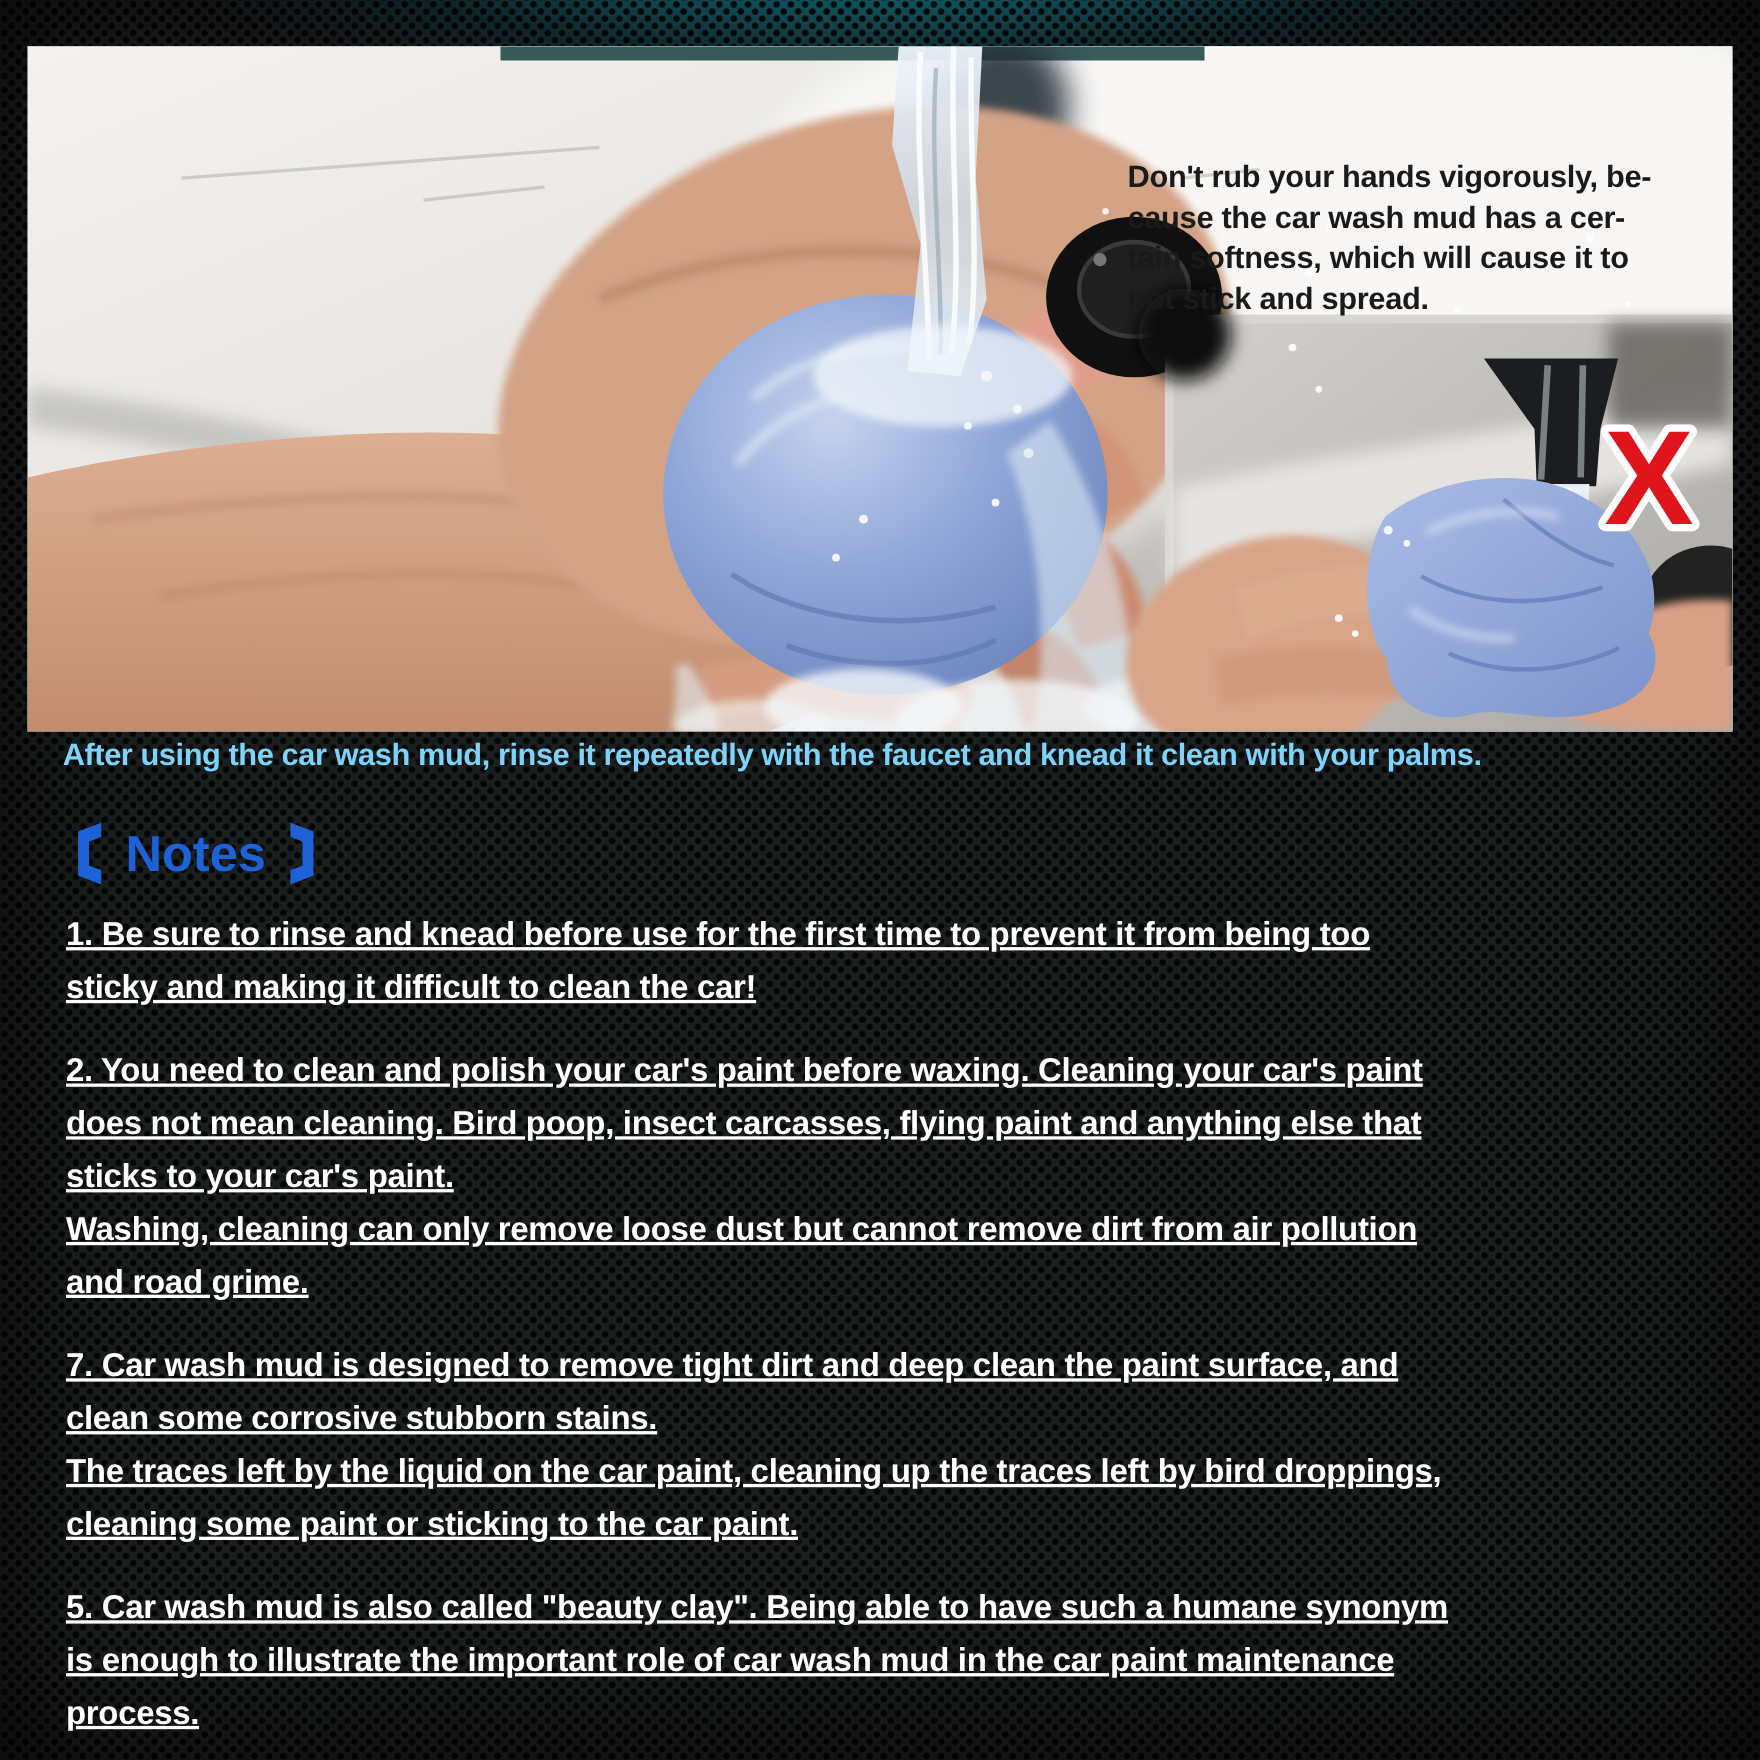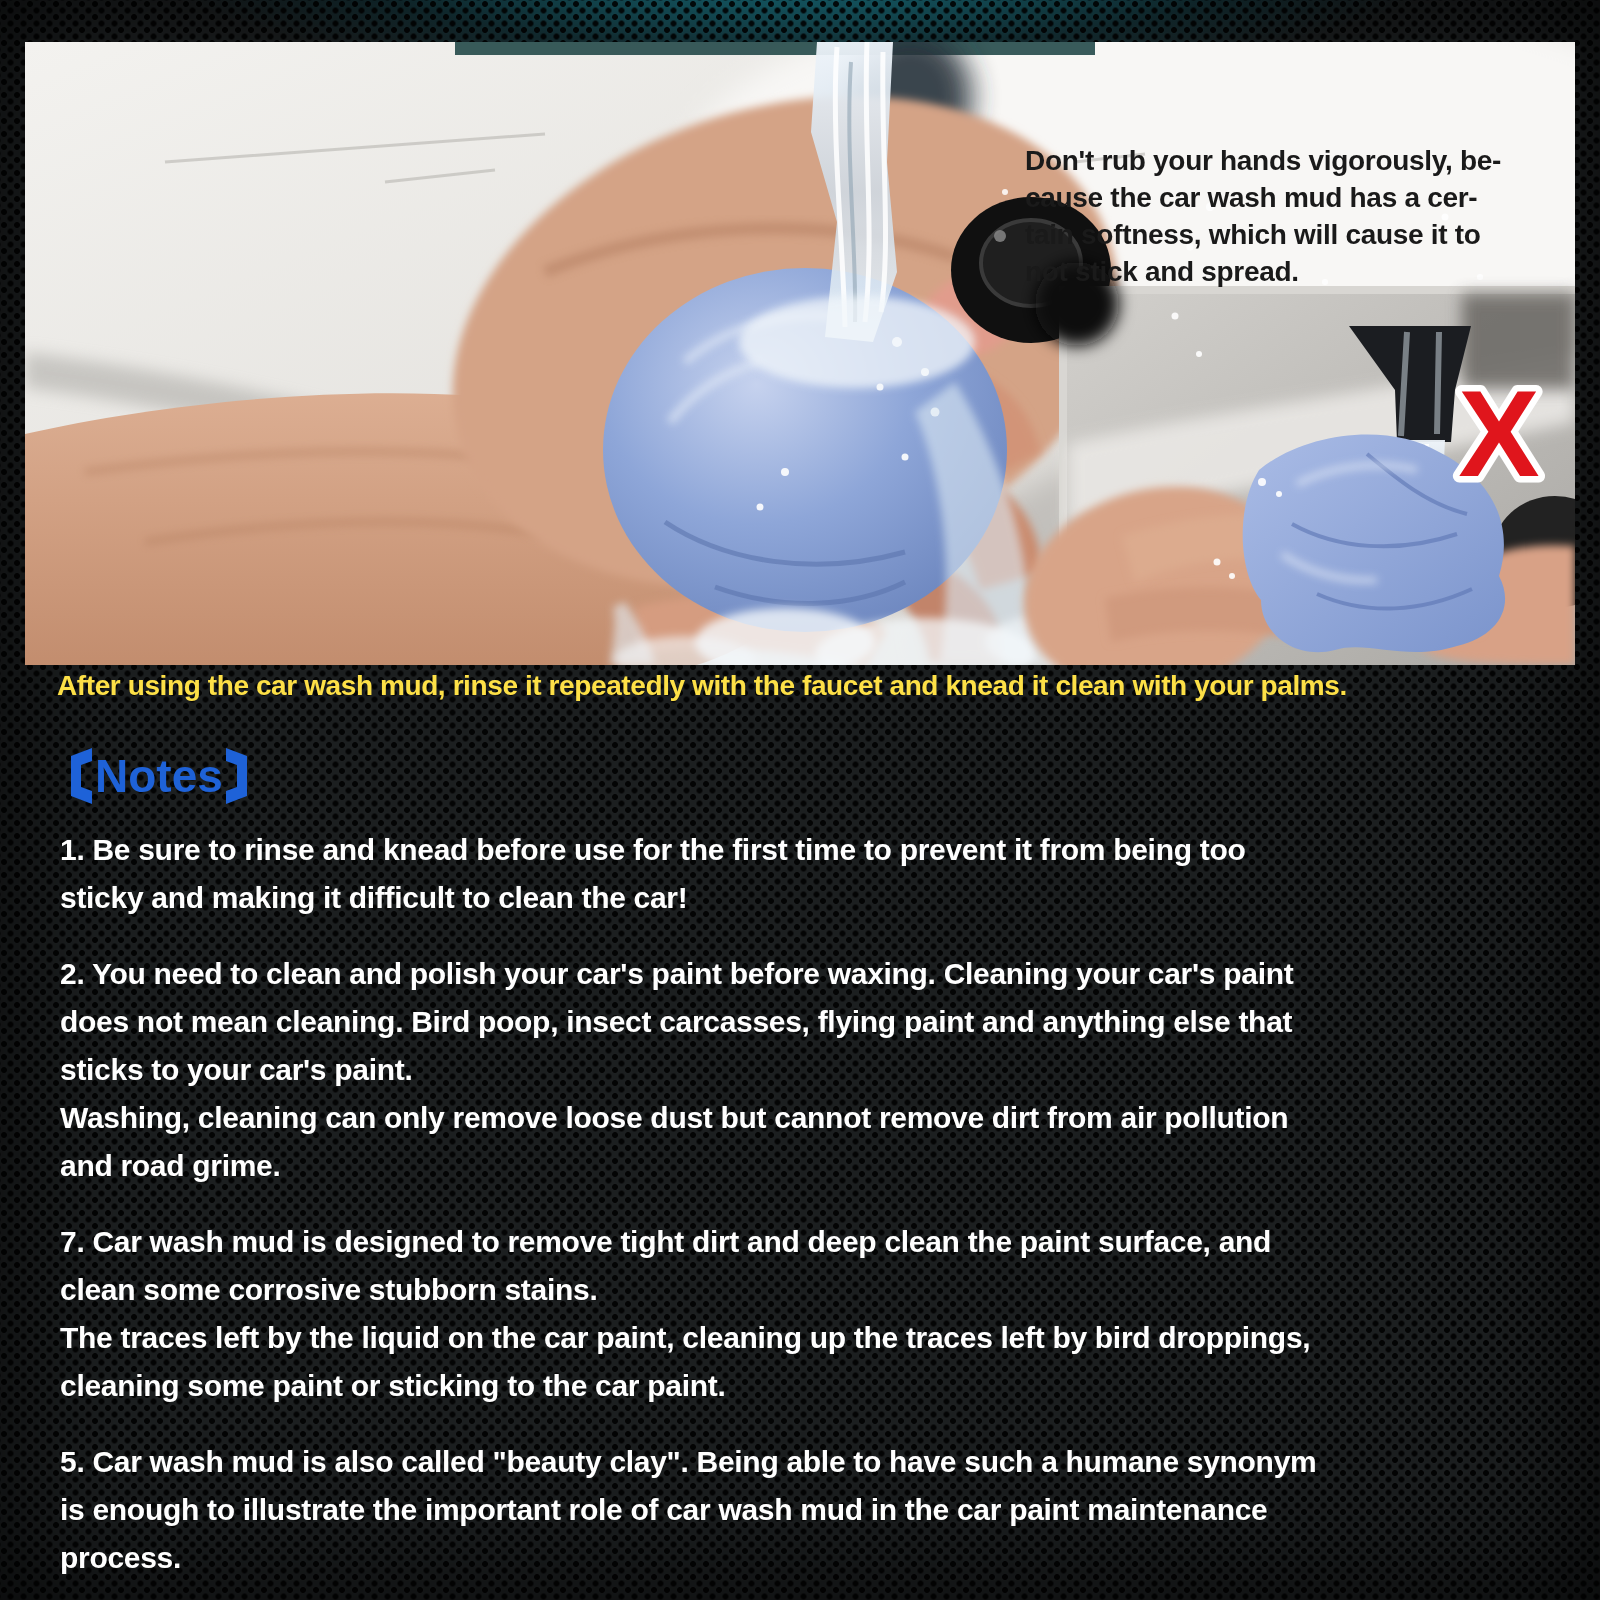--- a/index.html
+++ b/index.html
@@ -31,35 +31,35 @@
   }
   .photo svg{position:absolute;left:0;top:0;width:100%;height:100%;}
   .warning{
     position:absolute;top:100px;right:40px;width:510px;z-index:3;
     text-align:left;color:#1a1a1a;
     font-size:28px;line-height:37px;font-weight:700;letter-spacing:-0.3px;
     white-space:pre-line;
   }
   .caption{
     position:absolute;left:57px;top:670px;width:1460px;z-index:2;
-    color:#fde047;font-size:28px;font-weight:700;letter-spacing:-0.4px;
+    color:#7dd3fc;font-size:28px;font-weight:700;letter-spacing:-0.4px;
   }
   .notes-heading{
     position:absolute;left:64px;top:748px;z-index:2;height:56px;
-    display:flex;align-items:center;gap:1px;
+    display:flex;align-items:center;gap:20px;
   }
   .notes-heading .label{
     color:#1e62d8;font-size:46px;font-weight:700;letter-spacing:0px;
   }
   .notes{
     position:absolute;left:60px;top:826px;width:1500px;z-index:2;
     color:#ffffff;font-size:30px;line-height:48px;font-weight:700;
     letter-spacing:-0.3px;
   }
-  .notes p{margin:0 0 28px 0;white-space:pre-line;}
+  .notes p{margin:0 0 28px 0;white-space:pre-line;text-decoration:underline;}
 </style>
 </head>
 <body>
 
 <div class="page">
   <div class="top-glow"></div>
 
   <div class="photo">
     <svg viewBox="0 0 1550 623" preserveAspectRatio="none">
       <defs>

